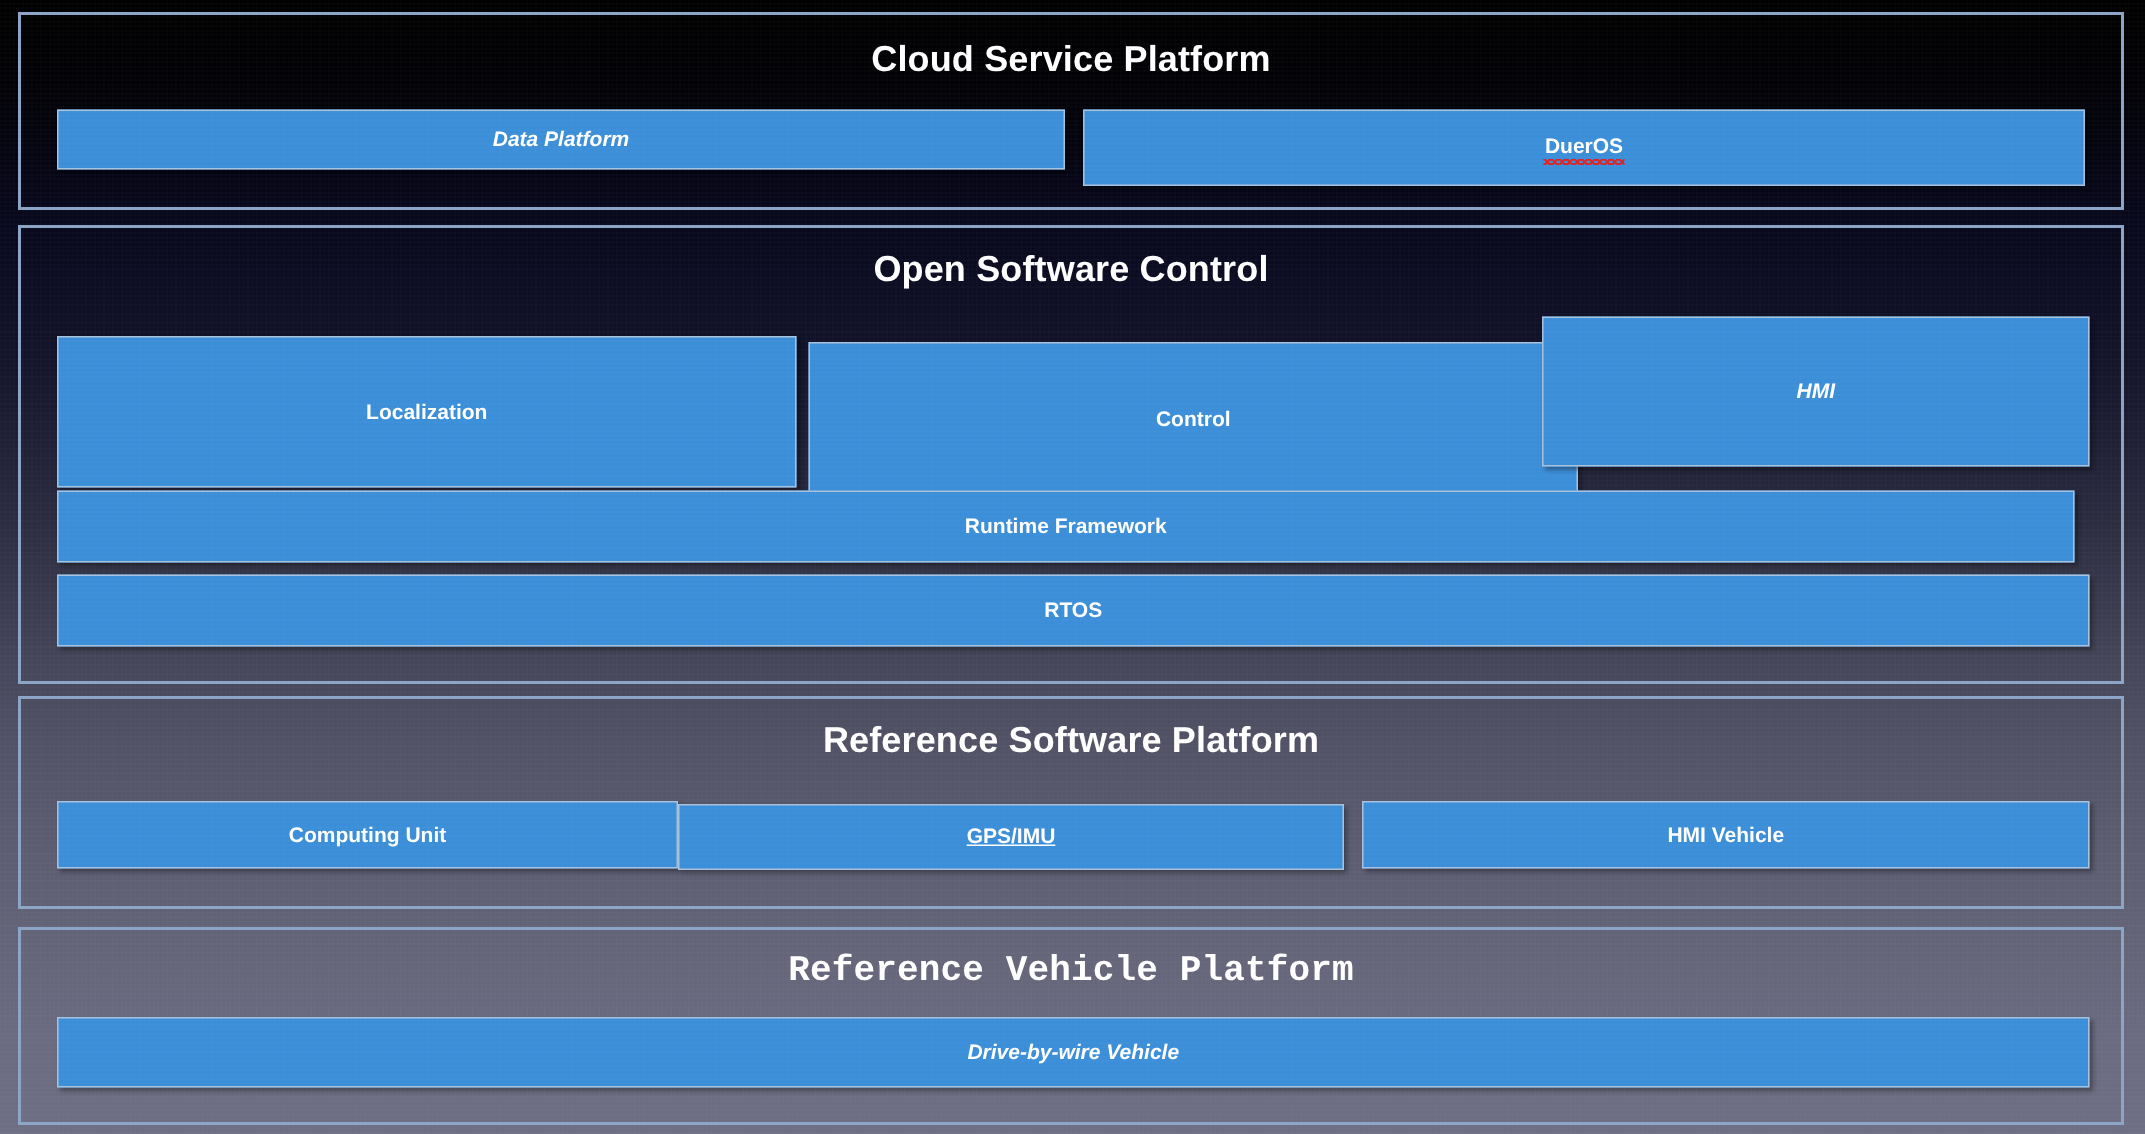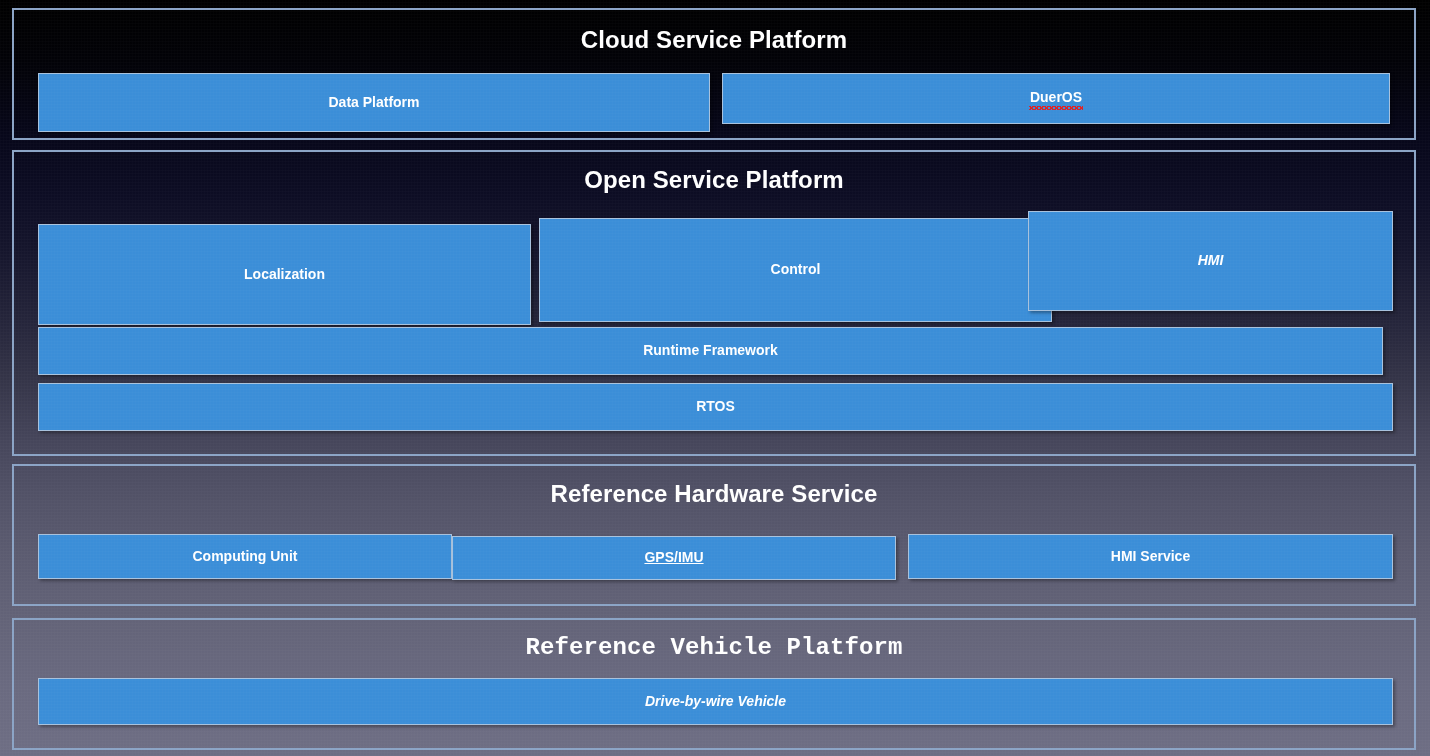--- a/index.html
+++ b/index.html
@@ -107,28 +107,28 @@
     background-image:
       repeating-linear-gradient(135deg, #e41f1f 0 1.2px, transparent 1.2px 2.6px),
       repeating-linear-gradient(45deg,  #e41f1f 0 1.2px, transparent 1.2px 2.6px);
     background-size: 5px 4px;
     opacity: 0.95;
   }
 
   
   #panel-cloud       { left: 12px;  top: 8px;   width: 1404px; height: 132px; }
   #panel-cloud .panel-title { top: 16px; }
-  #box-data-platform { left: 24px;  top: 63px;  width: 672px;  height: 59px; }
+  #box-data-platform { left: 24px;  top: 63px;  width: 672px;  height: 40px; font-style: italic; }
   #box-dueros        { left: 708px; top: 63px;  width: 668px;  height: 51px; }
 
   
   #panel-software     { left: 12px; top: 150px; width: 1404px; height: 306px; }
   #panel-software .panel-title { top: 14px; }
   #box-localization   { left: 24px;  top: 60px;  width: 493px; height: 101px; margin-top: 12px; }
-  #box-control        { left: 525px; top: 66px;  width: 513px; height: 104px; }
+  #box-control        { left: 525px; top: 76px;  width: 513px; height: 104px; }
   #box-hmi            { left: 1014px;top: 59px;  width: 365px; height: 100px; font-style: italic; }
   #box-runtime        { left: 24px;  top: 175px; width: 1345px;height: 48px; }
   #box-rtos           { left: 24px;  top: 231px; width: 1355px;height: 48px; }
 
   
   #panel-hardware     { left: 12px; top: 464px; width: 1404px; height: 142px; }
   #panel-hardware .panel-title { top: 14px; }
   #box-computing-unit { left: 24px;  top: 68px;  width: 414px; height: 45px; }
   #box-gps-imu        { left: 438px; top: 70px;  width: 444px; height: 44px; text-decoration: underline; }
   #box-hmi-device     { left: 894px; top: 68px;  width: 485px; height: 45px; }
@@ -149,21 +149,21 @@
     <div class="bbox" id="box-data-platform">
       <span class="bbox-label">Data Platform</span>
     </div>
 
     <div class="bbox" id="box-dueros">
       <span class="bbox-label spellcheck">DuerOS</span>
     </div>
   </section>
 
   <section class="panel" id="panel-software">
-    <h2 class="panel-title">Open Service Platform</h2>
+    <h2 class="panel-title">Open Software Control</h2>
 
     <div class="bbox" id="box-localization">
       <span class="bbox-label">Localization</span>
     </div>
 
     <div class="bbox" id="box-control">
       <span class="bbox-label">Control</span>
     </div>
 
     <div class="bbox" id="box-hmi">
@@ -173,32 +173,32 @@
     <div class="bbox" id="box-runtime">
       <span class="bbox-label">Runtime Framework</span>
     </div>
 
     <div class="bbox" id="box-rtos">
       <span class="bbox-label">RTOS</span>
     </div>
   </section>
 
   <section class="panel" id="panel-hardware">
-    <h2 class="panel-title">Reference Hardware Service</h2>
+    <h2 class="panel-title">Reference Software Platform</h2>
 
     <div class="bbox" id="box-computing-unit">
       <span class="bbox-label">Computing Unit</span>
     </div>
 
     <div class="bbox" id="box-gps-imu">
       <span class="bbox-label">GPS/IMU</span>
     </div>
 
     <div class="bbox" id="box-hmi-device">
-      <span class="bbox-label">HMI Service</span>
+      <span class="bbox-label">HMI Vehicle</span>
     </div>
   </section>
 
   <section class="panel" id="panel-vehicle">
     <h2 class="panel-title">Reference Vehicle Platform</h2>
 
     <div class="bbox" id="box-drive-by-wire">
       <span class="bbox-label">Drive-by-wire Vehicle</span>
     </div>
   </section>

